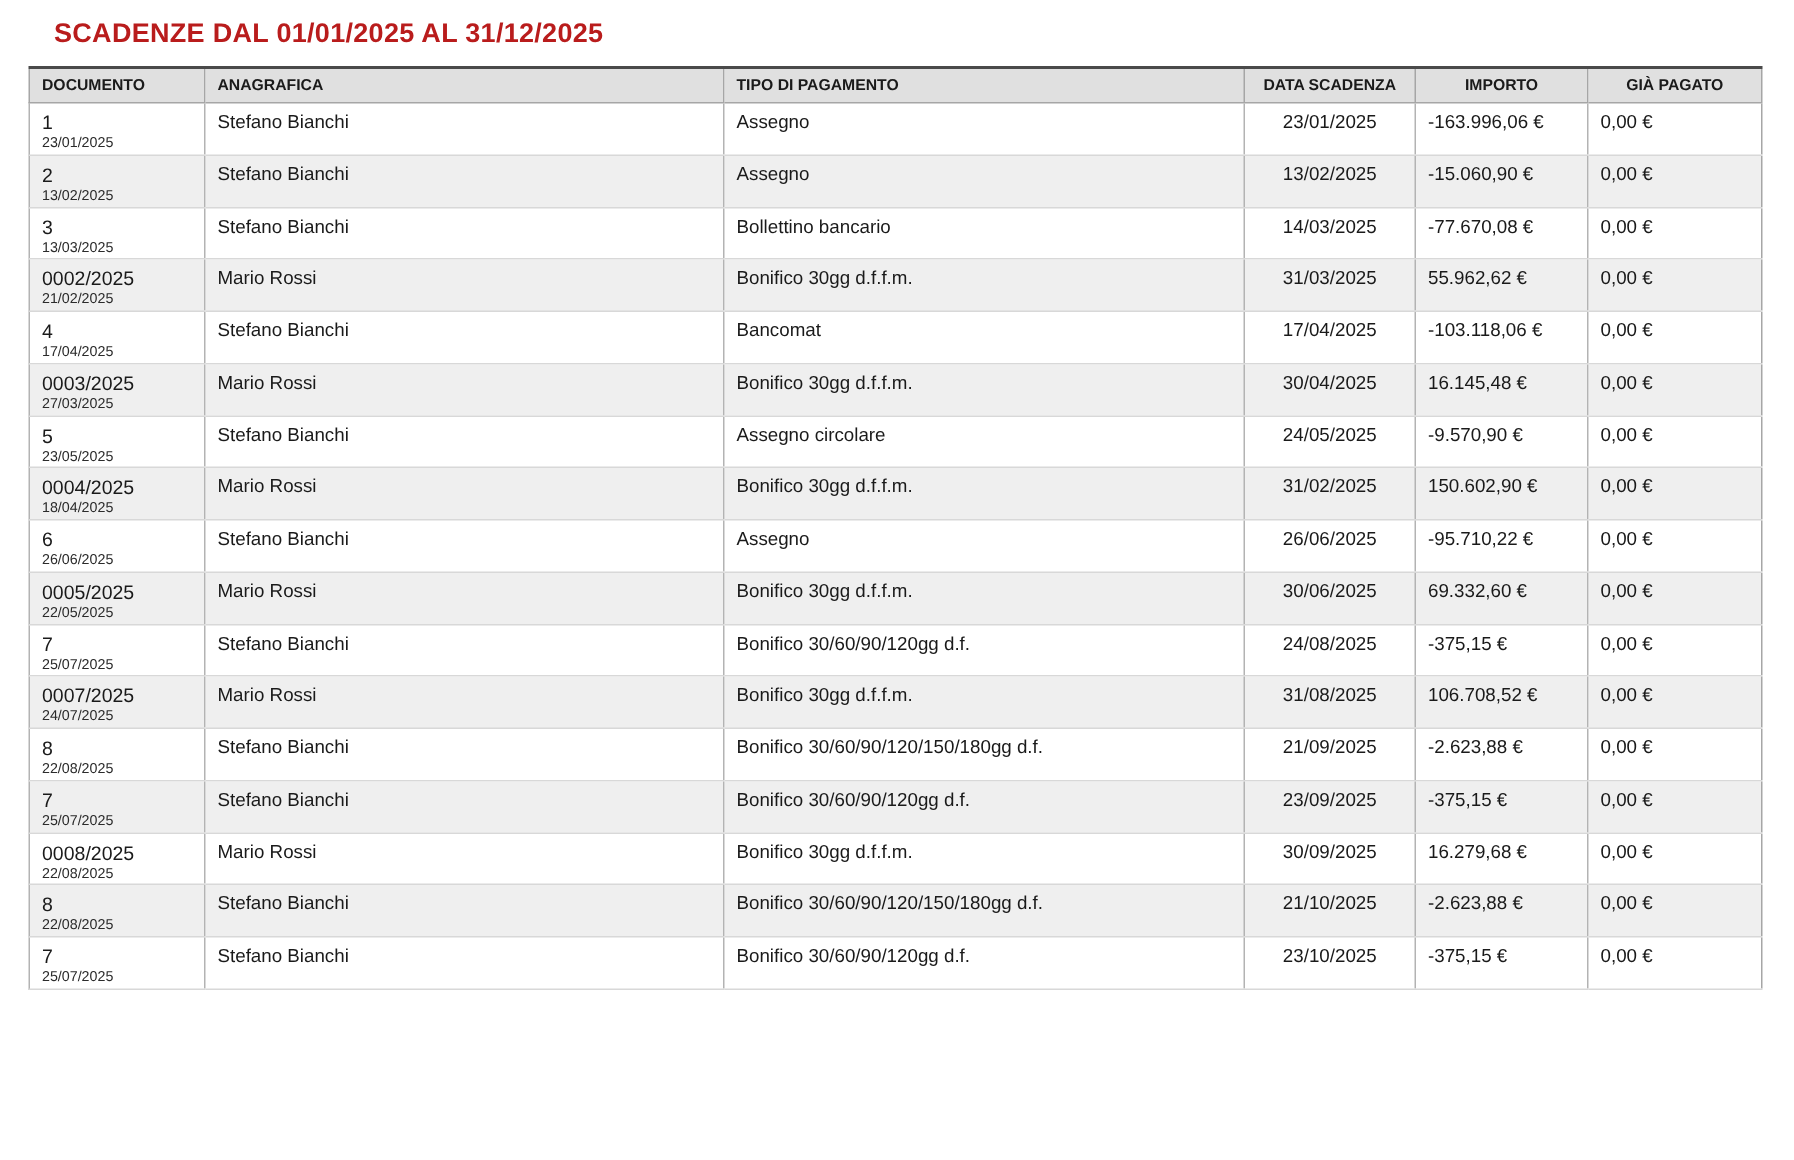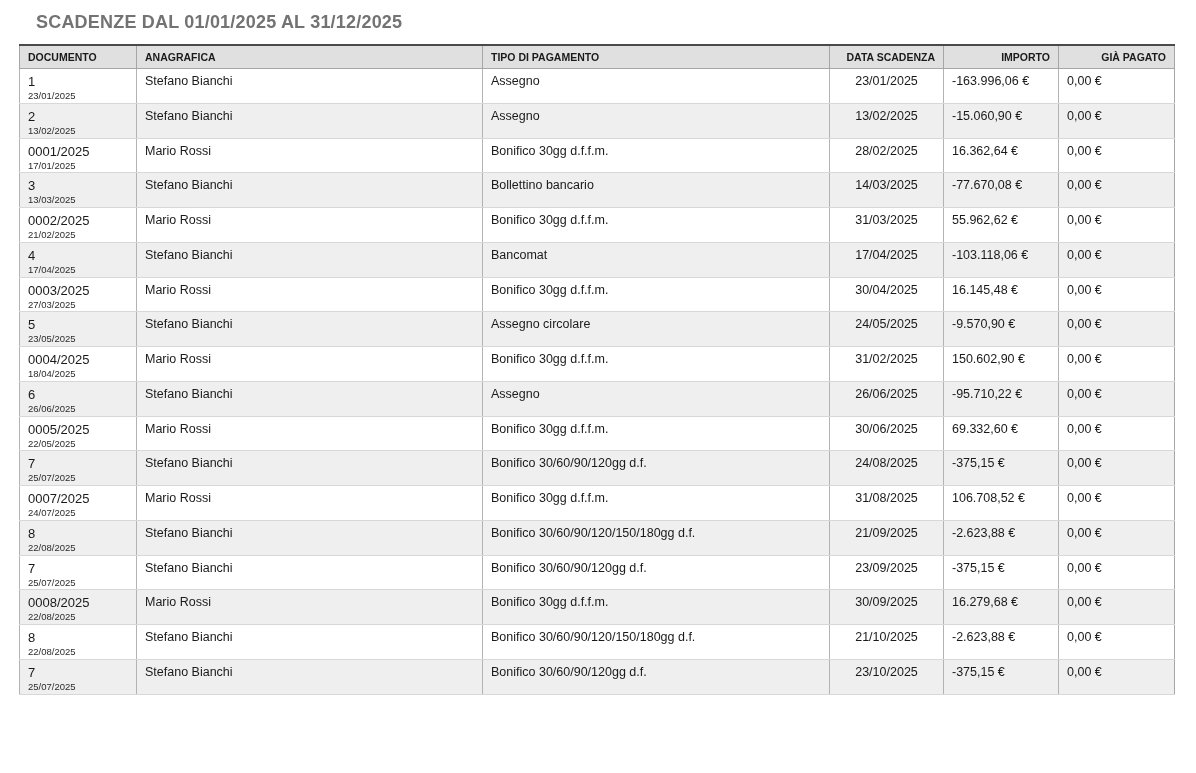--- a/index.html
+++ b/index.html
@@ -9,21 +9,21 @@
     font-family: "Liberation Sans", sans-serif;
     color: var(--text, #1a1a1a);
     overflow: hidden;
   }
   .title {
     margin: 0;
     padding: 11px 0 0 36px;
     font-size: 18px;
     line-height: 23px;
     font-weight: bold;
-    color: #737373;
+    color: #b91c1c;
     letter-spacing: 0.2px;
   }
   table.scadenze {
     margin: 10px 0 0 35px;
     width: 1155px;
     border-collapse: collapse;
     table-layout: fixed;
   }
   table.scadenze {
     border-left: 1px solid var(--border_strong, #a6a6a6);
@@ -38,21 +38,21 @@
     padding: 0 8px;
     font-size: 10.5px;
     font-weight: bold;
     color: #1a1a1a;
     text-align: left;
     border-left: 1px solid var(--border_strong, #a6a6a6);
     border-bottom: 1px solid var(--border_strong, #a6a6a6);
     white-space: nowrap;
     overflow: hidden;
   }
-  thead th.c-center { text-align: right; }
+  thead th.c-center { text-align: center; }
   tbody td {
     height: 34.75px;
     box-sizing: border-box;
     padding: 5px 8px 0 8px;
     vertical-align: top;
     font-size: 12.5px;
     line-height: 15px;
     color: #1a1a1a;
     border-left: 1px solid var(--border_mid, #b3b3b3);
     border-bottom: 1px solid var(--border_light, #d8d8d8);
@@ -108,31 +108,20 @@
       <div class="doc-num">2</div>
       <div class="doc-date">13/02/2025</div>
     </td>
     <td class="cell-name">Stefano Bianchi</td>
     <td class="cell-pay">Assegno</td>
     <td class="cell-due">13/02/2025</td>
     <td class="cell-amount">-15.060,90 €</td>
     <td class="cell-paid">0,00 €</td>
   </tr>
 
-  <tr>
-    <td class="cell-doc">
-      <div class="doc-num">0001/2025</div>
-      <div class="doc-date">17/01/2025</div>
-    </td>
-    <td class="cell-name">Mario Rossi</td>
-    <td class="cell-pay">Bonifico 30gg d.f.f.m.</td>
-    <td class="cell-due">28/02/2025</td>
-    <td class="cell-amount">16.362,64 €</td>
-    <td class="cell-paid">0,00 €</td>
-  </tr>
 
   <tr>
     <td class="cell-doc">
       <div class="doc-num">3</div>
       <div class="doc-date">13/03/2025</div>
     </td>
     <td class="cell-name">Stefano Bianchi</td>
     <td class="cell-pay">Bollettino bancario</td>
     <td class="cell-due">14/03/2025</td>
     <td class="cell-amount">-77.670,08 €</td>

